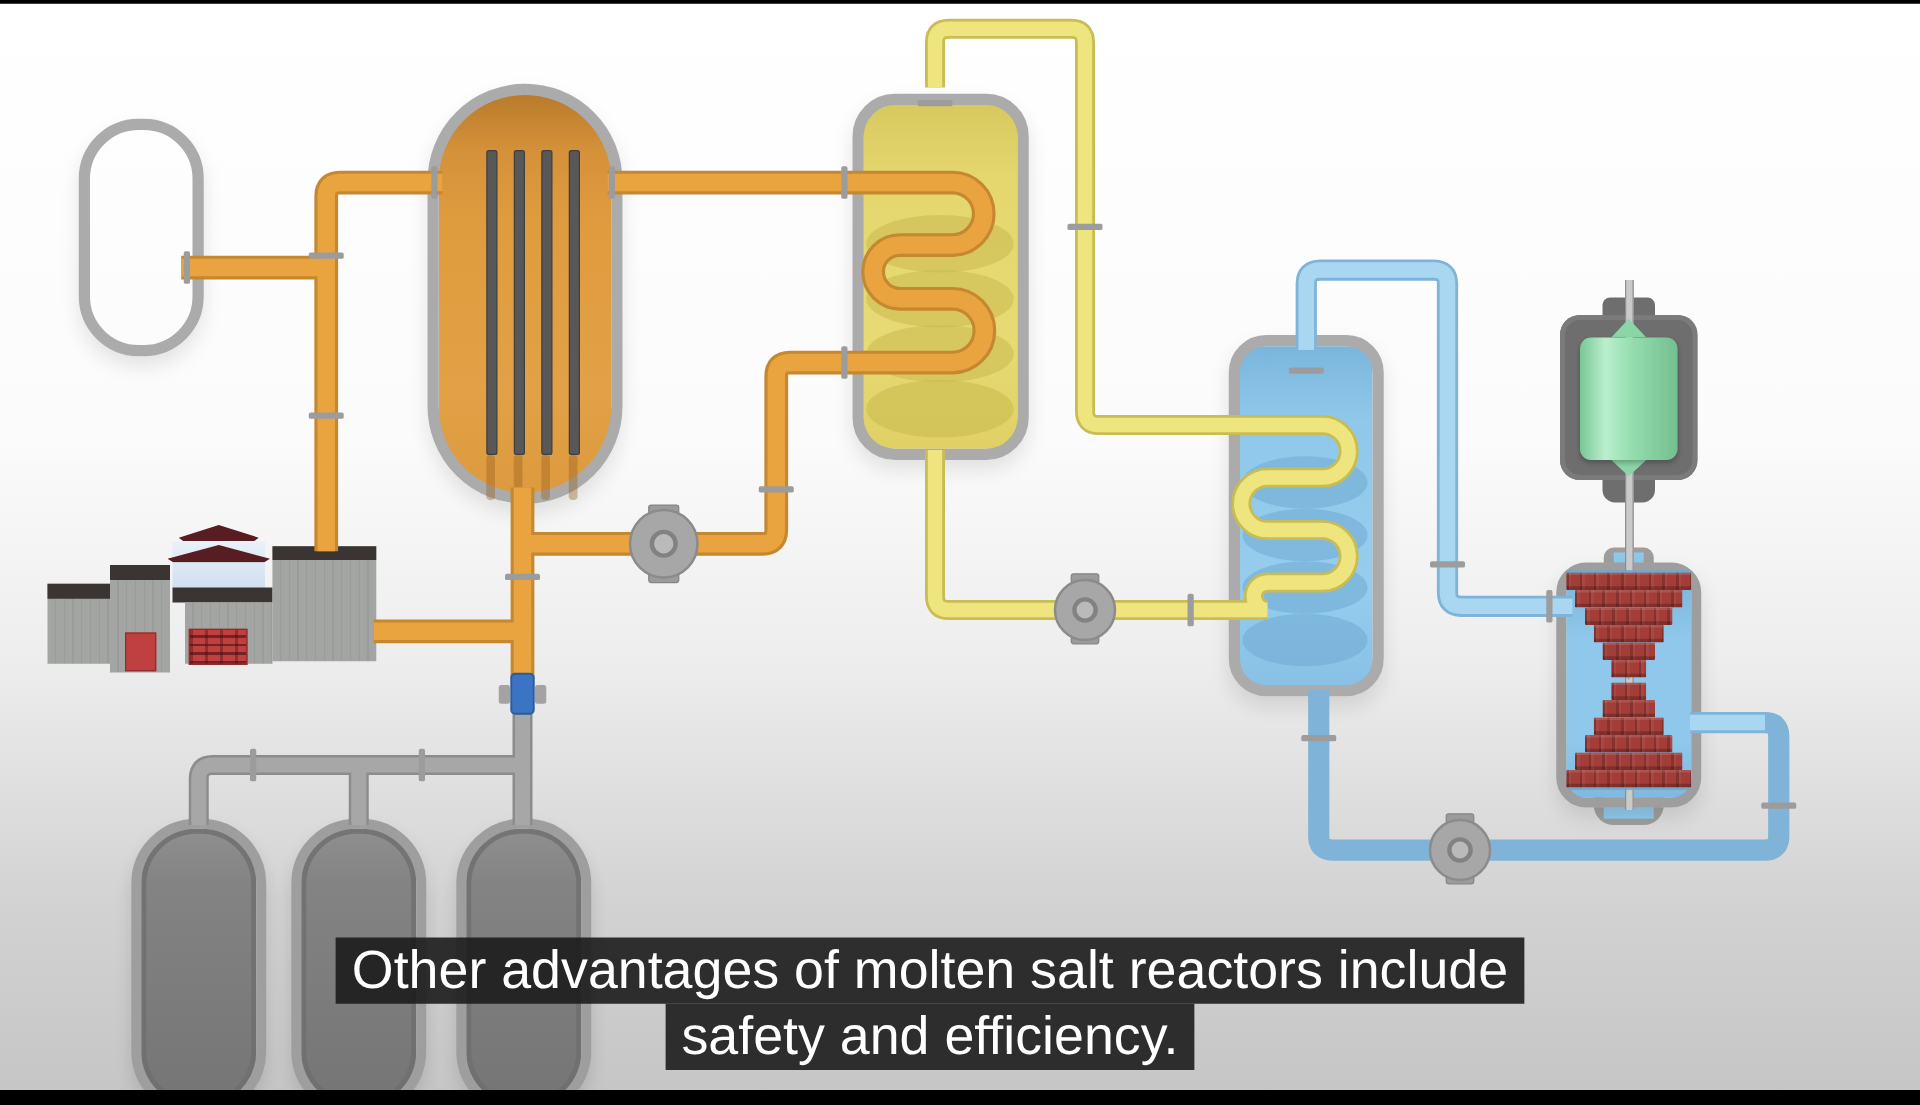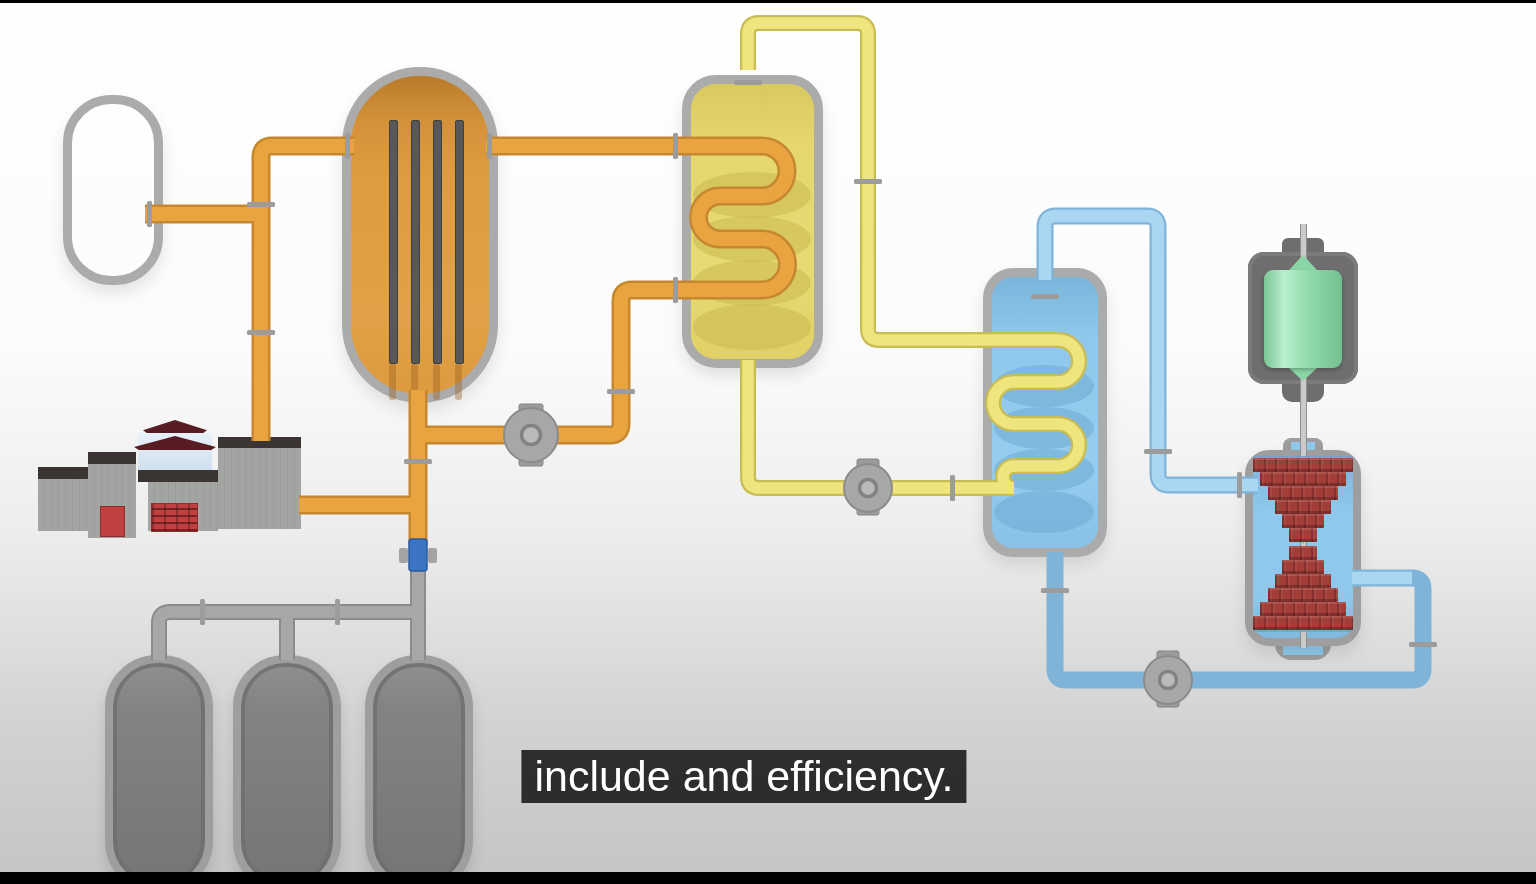--- a/index.html
+++ b/index.html
@@ -227,18 +227,19 @@
     </g>
     <g>
       <rect class="pump-tab" x="1157" y="651" width="22" height="9" rx="2"></rect>
       <rect class="pump-tab" x="1157" y="698" width="22" height="9" rx="2"></rect>
       <circle class="pump-disc" cx="1168" cy="680" r="24"></circle>
       <circle class="pump-hub" cx="1168" cy="680" r="8.5"></circle>
     </g>
   </svg>
 
   <div id="caption">
-    <div class="cap-line">include and efficiency.</div>
+    <div class="cap-line">Other advantages of molten salt reactors include</div>
+    <div class="cap-line">safety and efficiency.</div>
   </div>
 
   <div class="bar" id="bar-top"></div>
   <div class="bar" id="bar-bottom"></div>
 </div>
 
 </body></html>

